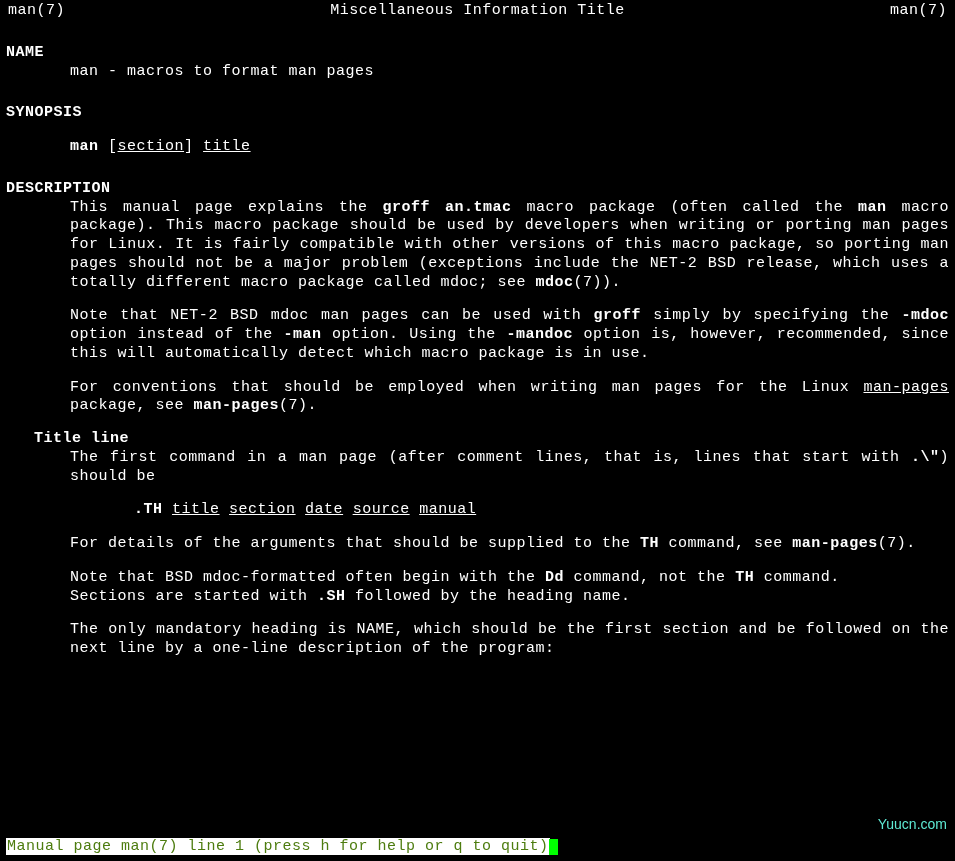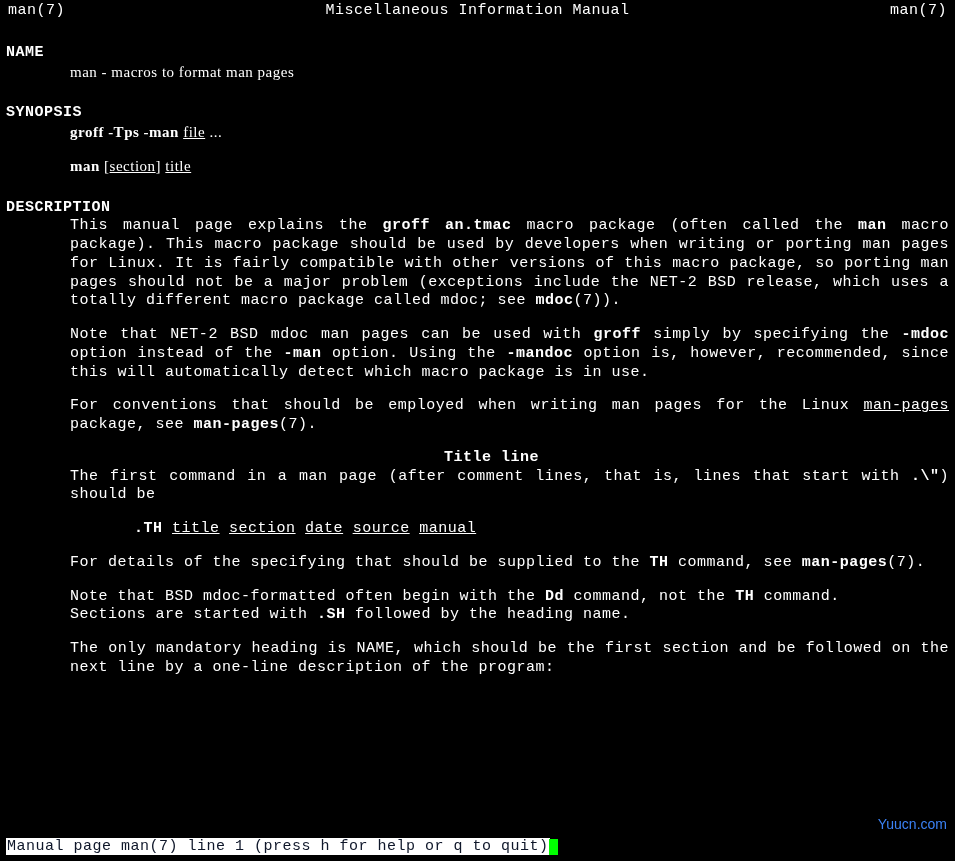--- a/index.html
+++ b/index.html
@@ -35,33 +35,31 @@
     font-weight: bold;
     margin-top: 8px;
   }
   .para {
     padding-left: 64px;
     text-align: justify;
     white-space: normal;
   }
   .para-nj {
     padding-left: 64px;
-    font-family: Liberation Serif, serif;
   }
   .sub-head {
     font-weight: bold;
     padding-left: 28px;
     margin-top: 14px;
-    text-align: center;
   }
   .blank { height: 15px; }
   .th-line { padding-left: 128px; }
   .status-text {
     background: #fff;
-    color: #0f172a;
+    color: #4d7c0f;
     display: inline;
     padding: 0 1px;
   }
   .cursor {
     display: inline-block;
     width: 9px;
     height: 16px;
     background: #00ff00;
     vertical-align: text-bottom;
     margin-left: -1px;
@@ -69,49 +67,46 @@
   .status-wrap {
     position: absolute;
     left: 6px;
     bottom: 4px;
     white-space: nowrap;
   }
   .watermark {
     position: absolute;
     right: 8px;
     bottom: 28px;
-    color: #3b82f6;
+    color: #5eead4;
     font-family: Arial, sans-serif;
     font-size: 14px;
     letter-spacing: 0;
   }
 </style>
 </head>
 <body>
 
 <div class="page">
   <div class="content">
 
     <div class="hdr">
       <span>man(7)</span>
-      <span>Miscellaneous Information Manual</span>
+      <span>Miscellaneous Information Title</span>
       <span>man(7)</span>
     </div>
 
     <div class="blank"></div>
 
     <div class="sec-head">NAME</div>
     <div class="para-nj">man - macros to format man pages</div>
 
     <div class="blank"></div>
 
     <div class="sec-head">SYNOPSIS</div>
-    <div class="para-nj">
-      <span class="b">groff -Tps -man </span><span class="u">file</span><span> ...</span>
-    </div>
     <div class="blank"></div>
     <div class="para-nj">
       <span class="b">man</span><span> [</span><span class="u">section</span><span>] </span><span class="u">title</span>
     </div>
 
     <div class="blank"></div>
 
     <div class="sec-head">DESCRIPTION</div>
     <div class="para">
       <span>This manual page explains the </span><span class="b">groff an.tmac</span><span> macro package (often called the </span><span class="b">man</span><span> macro package).  This macro package should be used by developers when  writing  or  porting man pages for Linux.  It is fairly compatible with other versions of this macro package, so porting man pages should not be a major problem (exceptions include the NET-2 BSD release, which uses a totally different macro package called mdoc; see </span><span class="b">mdoc</span><span>(7)).</span>
@@ -133,21 +128,21 @@
     <div class="th-line">
       <span class="b">.TH</span>
       <span class="u">title</span>
       <span class="u">section</span>
       <span class="u">date</span>
       <span class="u">source</span>
       <span class="u">manual</span>
     </div>
     <div class="blank"></div>
     <div class="para">
-      <span>For  details  of  the  specifying  that  should  be  supplied  to  the </span><span class="b">TH</span><span> command, see </span><span class="b">man-pages</span><span>(7).</span>
+      <span>For  details  of  the  arguments  that  should  be  supplied  to  the </span><span class="b">TH</span><span> command, see </span><span class="b">man-pages</span><span>(7).</span>
     </div>
     <div class="blank"></div>
     <div class="para">
       <span>Note that BSD mdoc-formatted often begin with the </span><span class="b">Dd</span><span> command, not the </span><span class="b">TH</span><span> command.</span>
     </div>
 
     <div class="para">
       <span>Sections are started with </span><span class="b">.SH</span><span> followed by the heading name.</span>
     </div>
     <div class="blank"></div>

